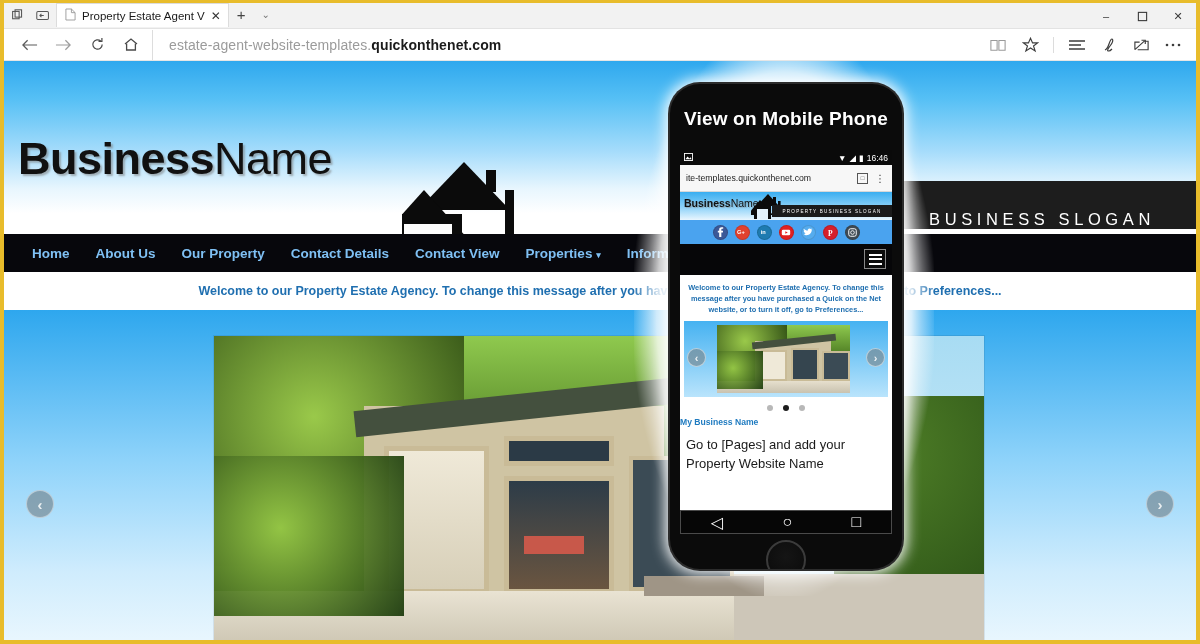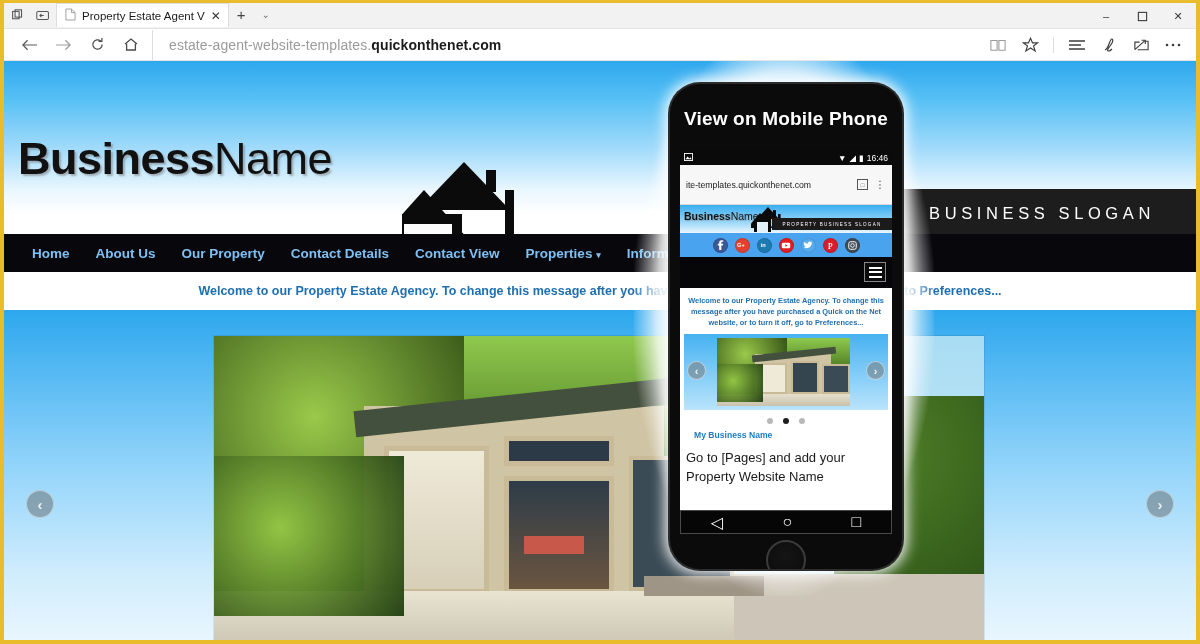--- a/index.html
+++ b/index.html
@@ -102,24 +102,24 @@
     font-size: 45px; letter-spacing: -0.5px;
     color: #111; white-space: nowrap;
     text-shadow: 2px 2px 2px rgba(120,120,120,.55);
   }
   #logo b { font-weight: 700; }
   #logo span { font-weight: 400; }
   
   #house { position: absolute; left: 398px; top: 93px; width: 240px; height: 120px; }
 
   #slogan-band {
-    position: absolute; right: 0; top: 128px;
+    position: absolute; right: 0; top: 120px;
     width: 308px; height: 48px;
     background: #1d1d1d;
-    display: flex; align-items: center; justify-content: center;
+    display: flex; align-items: flex-end; justify-content: center;
   }
   #slogan {
     color: #ffffff; font-size: 16.5px; letter-spacing: 4.6px; font-weight: 400;
   }
   #social-band {
     position: absolute; right: 0; top: 176px;
     width: 308px; height: 36px;
     background: #4aa3ef;
     display: flex; align-items: center; justify-content: flex-end;
     padding-right: 14px; gap: 6px;
@@ -216,21 +216,21 @@
     width: 212px; height: 360px;
     background: #ffffff; overflow: hidden;
   }
   #status-bar {
     height: 15px; background: #0a0a0a; color: #fff;
     display: flex; align-items: center; padding: 0 4px;
     font-size: 8.5px;
   }
   #status-bar .right { margin-left: auto; display: flex; align-items: center; gap: 3px;}
   #m-urlbar {
-    height: 40px; background: #f7f7f7;
+    height: 27px; background: #f7f7f7;
     display: flex; align-items: center; padding: 0 6px;
     border-bottom: 1px solid #d8d8d8;
     font-size: 8.7px; color: #222;
   }
   #m-urlbar .boxicon {
     margin-left: auto; width:11px; height:11px; border:1px solid #555; font-size:6px;
     display:flex;align-items:center;justify-content:center;color:#555;
   }
   #m-urlbar .kebab { margin-left: 7px; color:#333; font-size: 10px; letter-spacing:1px;}
   #m-header {
@@ -277,21 +277,21 @@
   }
   .m-arrow {
     position:absolute; top: 27px; width:19px; height:19px; border-radius:50%;
     background: rgba(120,130,135,.62); border:1px solid rgba(255,255,255,.5);
     display:flex;align-items:center;justify-content:center;color:#eef2f4;font-size:11px;font-weight:700;
   }
   #m-arrow-left{left:3px;} #m-arrow-right{right:3px;}
   #m-dots { display:flex; justify-content:center; gap:10px; padding: 8px 0 4px 0;}
   #m-dots i { width:6px;height:6px;border-radius:50%;background:#b8b8b8;display:block;}
   #m-dots i.on{background:#1d1d1d;}
-  #m-bizname { padding: 2px 6px 0 14px; color:#1f7bc0; font-size:8.6px; font-weight:700;}
+  #m-bizname { padding: 2px 6px 0 0; color:#1f7bc0; font-size:8.6px; font-weight:700;}
   #m-subtext { padding: 9px 6px 0 6px; color:#1a1a1a; font-size:13px; line-height:1.45;}
   #m-androidbar {
     position:absolute; left:10px; top: 426px; width:212px; height:24px;
     background:#060606; border:1px solid #4a4a4a;
     display:flex; align-items:center; justify-content:space-around;
     color:#fff;
   }
   #home-button {
     position:absolute; left:50%; margin-left:-20px; top: 456px;
     width: 40px; height:40px; border-radius:50%;

